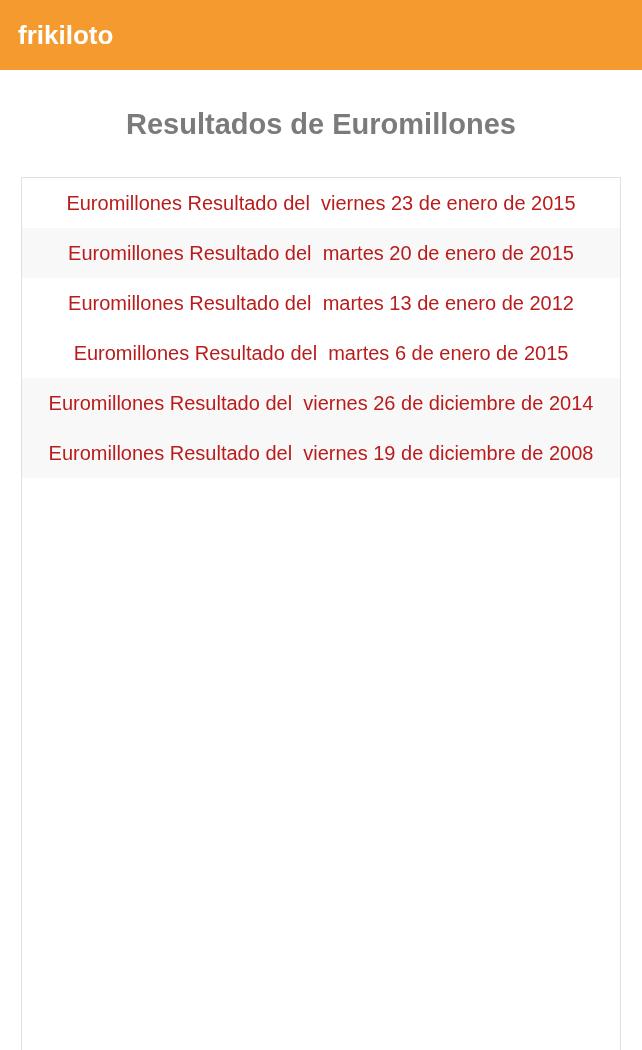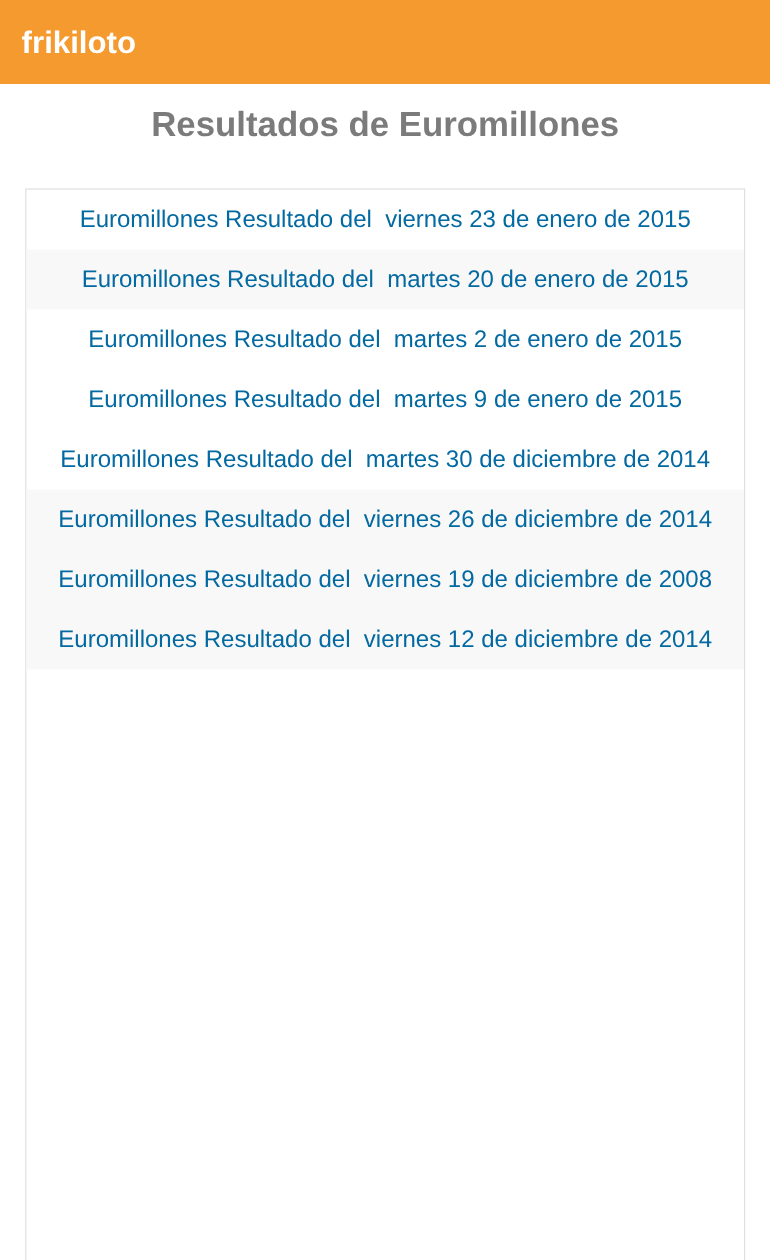--- a/index.html
+++ b/index.html
@@ -20,38 +20,38 @@
   }
   .logo {
     color: #ffffff;
     font-size: 26px;
     font-weight: bold;
     letter-spacing: 0px;
     text-decoration: none;
     cursor: pointer;
   }
   .page-title {
-    margin-top: 16px;
+    margin-top: 36px;
     text-align: center;
     color: #7B7B7B;
     font-size: 29px;
     font-weight: bold;
     line-height: 36px;
   }
   .results-list {
     width: 600px;
     margin: 35px auto 0 auto;
     border: 1px solid #E0E0E0;
     background: #ffffff;
     min-height: 1000px;
   }
   .result-row {
     display: block;
     text-align: center;
-    color: #0369a1;
+    color: #b91c1c;
     font-size: 20px;
     line-height: 28px;
     padding: 11px 16px;
     text-decoration: none;
     white-space: pre-wrap;
     cursor: pointer;
   }
   .result-row.alt {
     background: #F8F8F8;
     text-align: center;
@@ -65,28 +65,26 @@
 </header>
 
 <h1 class="page-title">Resultados de Euromillones</h1>
 
 <div class="results-list">
 
     <a class="result-row">Euromillones Resultado del  viernes 23 de enero de 2015</a>
 
     <a class="result-row alt">Euromillones Resultado del  martes 20 de enero de 2015</a>
 
-    <a class="result-row">Euromillones Resultado del  martes 2 de enero de 2015</a>
+    <a class="result-row">Euromillones Resultado del  martes 13 de enero de 2012</a>
 
 
-    <a class="result-row">Euromillones Resultado del  martes 9 de enero de 2015</a>
+    <a class="result-row">Euromillones Resultado del  martes 6 de enero de 2015</a>
 
 
-    <a class="result-row">Euromillones Resultado del  martes 30 de diciembre de 2014</a>
 
     <a class="result-row alt">Euromillones Resultado del  viernes 26 de diciembre de 2014</a>
 
 
     <a class="result-row alt">Euromillones Resultado del  viernes 19 de diciembre de 2008</a>
 
 
-    <a class="result-row alt">Euromillones Resultado del  viernes 12 de diciembre de 2014</a>
   </div>
 
 </body></html>

